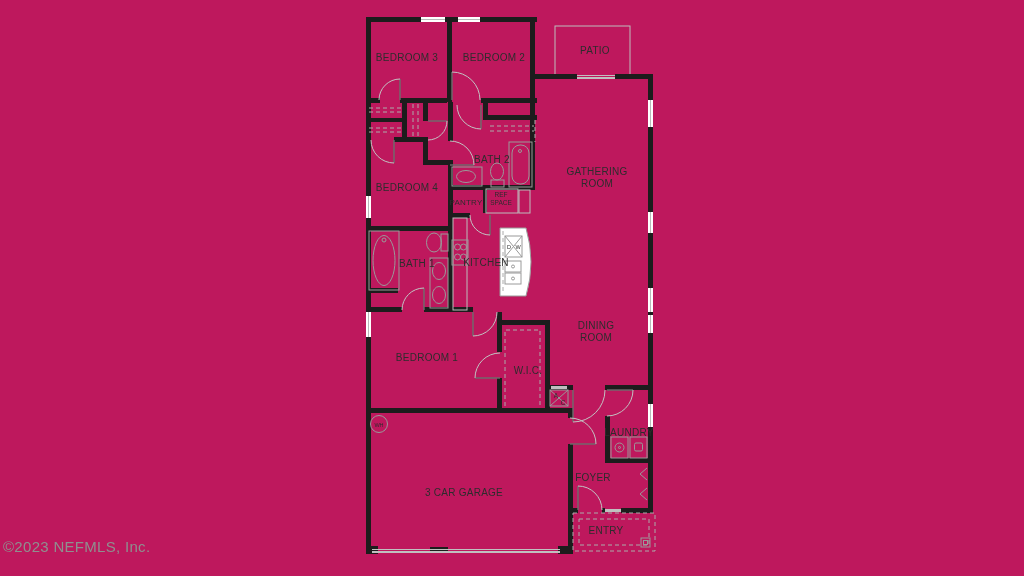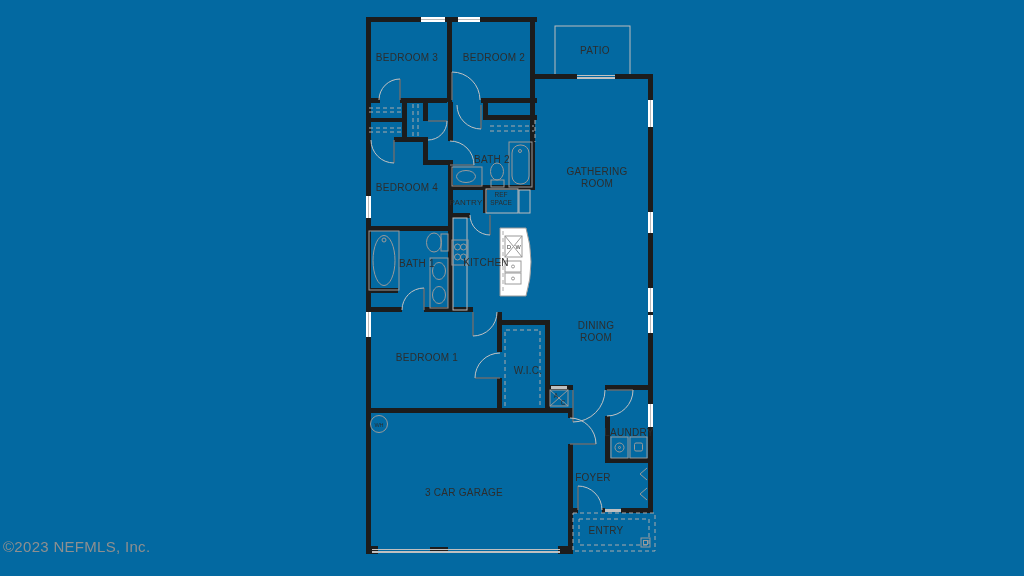--- a/index.html
+++ b/index.html
@@ -1,16 +1,16 @@
 <!DOCTYPE html>
 <html><head>
 <meta charset="utf-8">
 <style>
   html,body{margin:0;padding:0;background:#fff;}
-  .stage{position:relative;width:1024px;height:576px;background:#0369a1;overflow:hidden;}
+  .stage{position:relative;width:1024px;height:576px;background:#be185d;overflow:hidden;}
   svg{display:block;}
   .wall{fill:#1c1c1c;}
   .win-gap{fill:#ffffff;}
   .win-bar{fill:#b9b9b9;}
   .fx{fill:none;stroke:#9a9a9a;stroke-width:1;}
   .fx-w{fill:#ffffff;stroke:#9a9a9a;stroke-width:1;}
   .thin{fill:none;stroke:#bdbdbd;stroke-width:1;}
   .arc{fill:none;stroke:#c3c3c3;stroke-width:1;}
   .leaf{stroke:#6e6e6e;stroke-width:1.4;}
   .dash{fill:none;stroke:#ababab;stroke-width:1;stroke-dasharray:4 3;}

